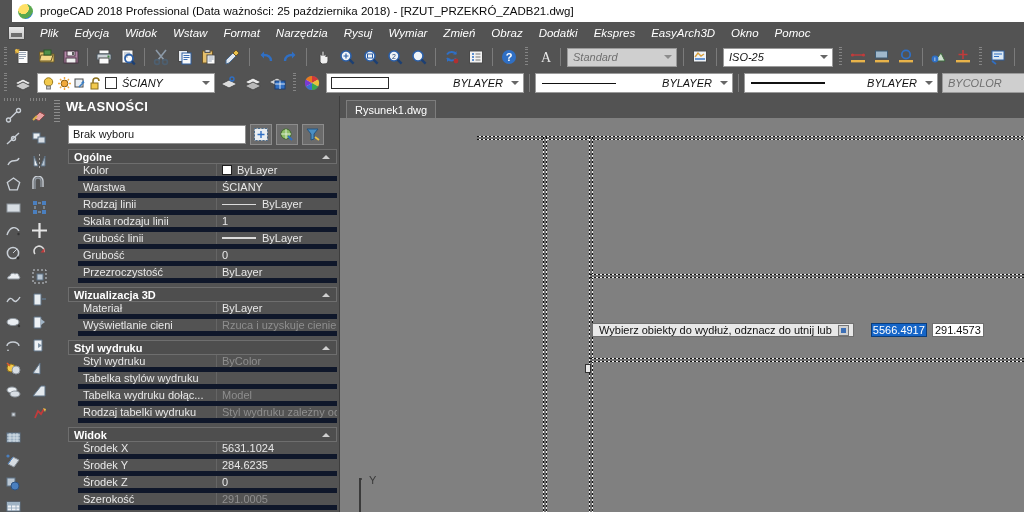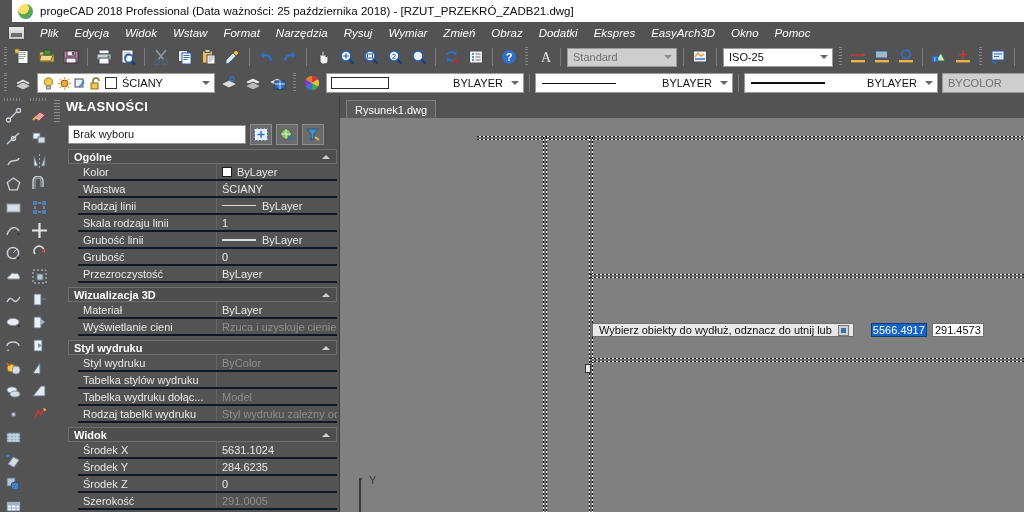--- a/index.html
+++ b/index.html
@@ -66,21 +66,21 @@
     width: 22px; height: 22px; flex: none; position: relative;
     display: flex; align-items: center; justify-content: center;
     border: 1px solid transparent; border-radius: 2px; margin: 0 1px;
   }
   .tbtn svg { display: block; }
 
   
   .combo {
     height: 19px; background: #ffffff; border: 1px solid #9a9a9a;
     display: flex; align-items: center; position: relative; flex: none;
-    font-size: 11px; color: #111; margin: 0 2px;
+    font-size: 11px; color: #111; margin: 0 2px; font-style: italic;
   }
   .combo.disabled { background: #cfcfcf; color: #6f6f6f; border-color: #9a9a9a; }
   .combo .ctext { padding-left: 5px; white-space: nowrap; overflow: hidden; flex: 1; }
   .combo .carrow {
     width: 16px; height: 100%; display: flex; align-items: center; justify-content: center;
     flex: none;
   }
   .combo .carrow::before {
     content: ""; border-left: 4px solid transparent; border-right: 4px solid transparent;
     border-top: 4px solid #666;
@@ -152,21 +152,21 @@
     color: #ffffff; font-weight: bold; font-size: 11px;
     margin-top: 1px; position: relative;
   }
   .grp-header .caret {
     position: absolute; right: 6px; top: 5px;
     border-left: 4px solid transparent; border-right: 4px solid transparent;
     border-bottom: 4px solid #cfcfcf;
   }
   .prow {
     height: 17px; display: flex; align-items: stretch; margin-left: 10px;
-    border-bottom: 2px solid #0f172a;
+    border-bottom: 5px solid #0f172a;
   }
   .pname {
     width: 139px; flex: none; border-right: 1px solid #656565;
     display: flex; align-items: center; padding-left: 5px;
     color: #e8e8e8; font-size: 11px; white-space: nowrap; overflow: hidden;
   }
   .pval {
     flex: 1; display: flex; align-items: center; padding-left: 5px;
     color: #e8e8e8; font-size: 11px; white-space: nowrap; overflow: hidden;
   }

